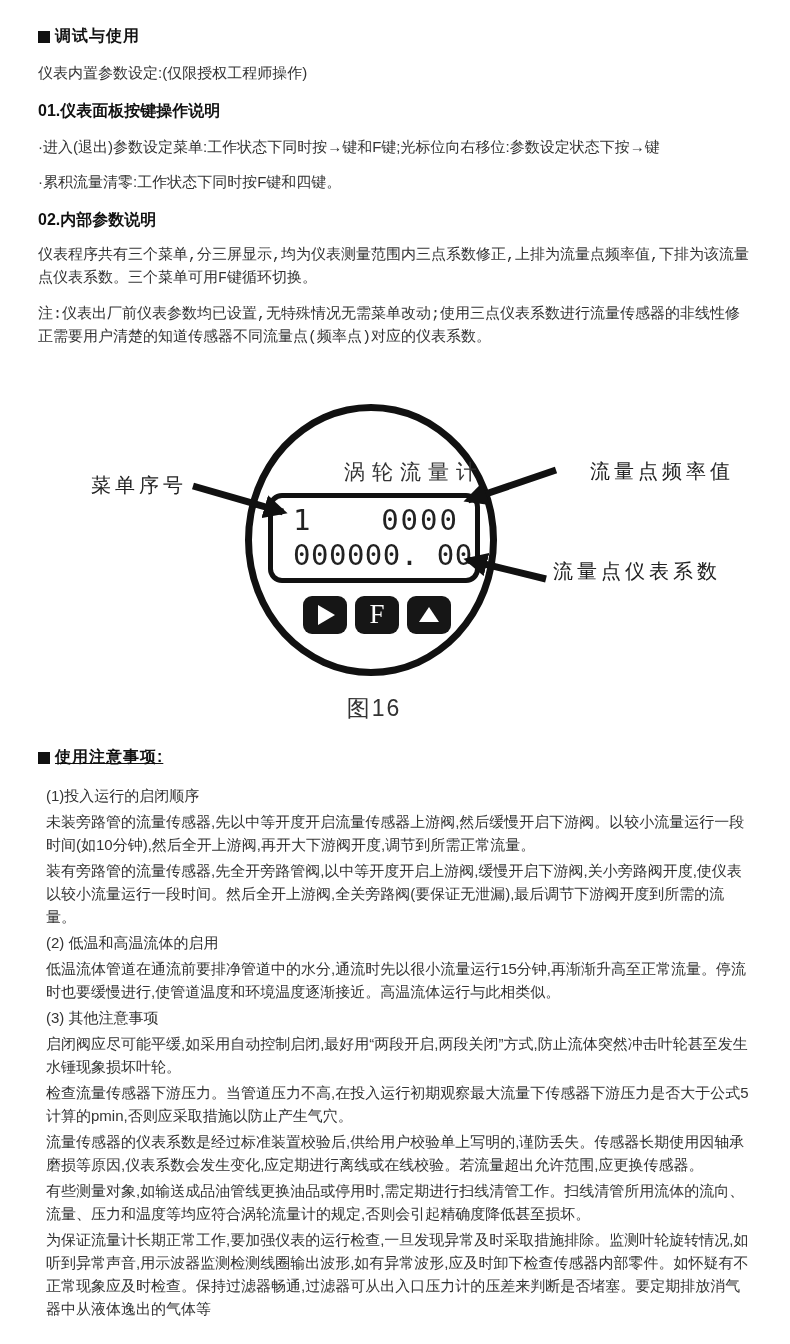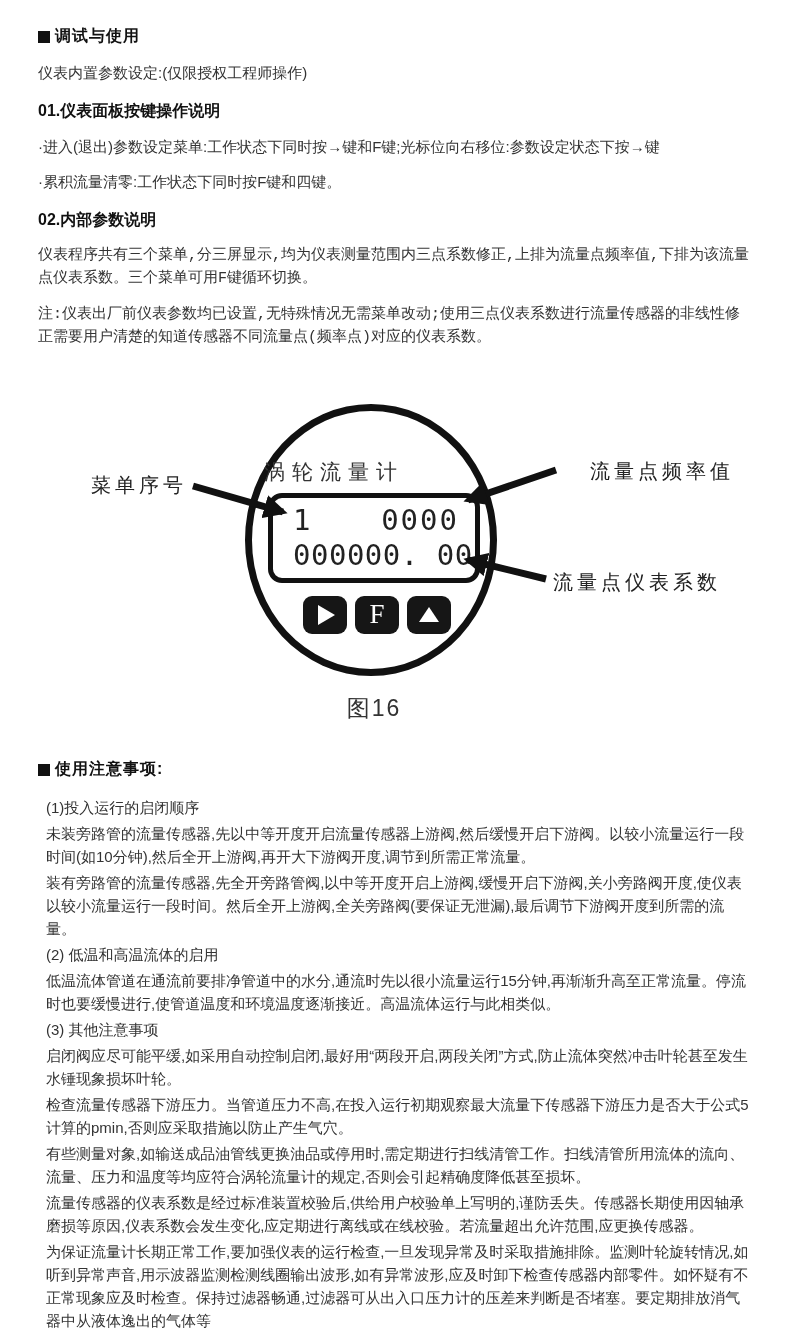--- a/index.html
+++ b/index.html
@@ -14,43 +14,43 @@
   .intro { margin-top:14px; }
   h2.sub { font-size:16px; font-weight:bold; color:#111; margin-top:17px; }
   .bullets { margin-top:13px; }
   .bullets p { margin-bottom:12px; }
   .para { margin-top:13px;font-family:Liberation Mono, monospace; }
 
   
   .figure { position:relative; width:714px; height:350px; margin-left:-38px; margin-top:39px; }
   .ellipse { position:absolute; left:245px; top:16px; width:252px; height:272px;
              border:7px solid #111; border-radius:50%; background:#fff; }
-  .device-title { position:absolute; left:264px; top:70px; width:220px; text-align:left;
+  .device-title { position:absolute; left:264px; top:70px; width:220px; text-align:right;
                   font-size:21px; letter-spacing:7px; color:#333; }
   .display { position:absolute; left:268px; top:105px; width:212px; height:90px; background:#fff;
              border:5px solid #111; border-radius:14px; padding:5px 16px 0 20px;
              font-family:"DejaVu Sans Mono","Liberation Mono",monospace; color:#222; }
   .dline1 { display:flex; justify-content:space-between; font-size:29px; line-height:34px; letter-spacing:2px; }
   .dline2 { font-size:29px; line-height:36px; text-align:center; letter-spacing:0.5px; white-space:pre; }
   .btnrow { position:absolute; left:303px; top:208px; display:flex; gap:8px; }
   .btn { width:44px; height:38px; background:#161616; border-radius:9px;
          display:flex; align-items:center; justify-content:center; }
   .btn-f { color:#fff; font-family:"Liberation Serif","DejaVu Serif",serif; font-size:27px; line-height:1; padding-bottom:2px; }
   .tri-right { width:0; height:0; border-left:17px solid #fff; border-top:10px solid transparent; border-bottom:10px solid transparent; margin-left:3px; }
   .tri-up { width:0; height:0; border-bottom:15px solid #fff; border-left:10px solid transparent; border-right:10px solid transparent; margin-bottom:2px; }
   .lbl { position:absolute; font-size:20px; color:#222; letter-spacing:4px; white-space:nowrap; }
   .lbl-menu { left:91px; top:84px; }
   .lbl-freq { left:590px; top:70px; }
-  .lbl-coeff { left:553px; top:181px; }
+  .lbl-coeff { left:553px; top:170px; }
   .arrows { position:absolute; left:0; top:0; width:714px; height:350px; overflow:visible; }
   .caption { position:absolute; left:264px; top:305px; width:220px; text-align:center;
              font-size:23px; color:#333; letter-spacing:2px; }
 
   
-  h1.sec2 { margin-top:21px; }
+  h1.sec2 { margin-top:9px;text-decoration:underline; }
   .notes { margin-top:16px; }
   .notes p { margin-bottom:3px;margin-left:8px; }
 </style>
 </head>
 <body>
 
 <div class="page">
 
   <h1 class="sec">
     <span class="sq"></span>
@@ -118,18 +118,18 @@
 
   <div class="notes">
       <p class="body">(1)投入运行的启闭顺序</p>
       <p class="body">未装旁路管的流量传感器,先以中等开度开启流量传感器上游阀,然后缓慢开启下游阀。以较小流量运行一段时间(如10分钟),然后全开上游阀,再开大下游阀开度,调节到所需正常流量。</p>
       <p class="body">装有旁路管的流量传感器,先全开旁路管阀,以中等开度开启上游阀,缓慢开启下游阀,关小旁路阀开度,使仪表以较小流量运行一段时间。然后全开上游阀,全关旁路阀(要保证无泄漏),最后调节下游阀开度到所需的流量。</p>
       <p class="body">(2) 低温和高温流体的启用</p>
       <p class="body">低温流体管道在通流前要排净管道中的水分,通流时先以很小流量运行15分钟,再渐渐升高至正常流量。停流时也要缓慢进行,使管道温度和环境温度逐渐接近。高温流体运行与此相类似。</p>
       <p class="body">(3) 其他注意事项</p>
       <p class="body">启闭阀应尽可能平缓,如采用自动控制启闭,最好用“两段开启,两段关闭”方式,防止流体突然冲击叶轮甚至发生水锤现象损坏叶轮。</p>
       <p class="body">检查流量传感器下游压力。当管道压力不高,在投入运行初期观察最大流量下传感器下游压力是否大于公式5计算的pmin,否则应采取措施以防止产生气穴。</p>
+      <p class="body">流量传感器的仪表系数是经过标准装置校验后,供给用户校验单上写明的,谨防丢失。传感器长期使用因轴承磨损等原因,仪表系数会发生变化,应定期进行离线或在线校验。若流量超出允许范围,应更换传感器。</p>
       <p class="body">有些测量对象,如输送成品油管线更换油品或停用时,需定期进行扫线清管工作。扫线清管所用流体的流向、流量、压力和温度等均应符合涡轮流量计的规定,否则会引起精确度降低甚至损坏。</p>
-      <p class="body">流量传感器的仪表系数是经过标准装置校验后,供给用户校验单上写明的,谨防丢失。传感器长期使用因轴承磨损等原因,仪表系数会发生变化,应定期进行离线或在线校验。若流量超出允许范围,应更换传感器。</p>
       <p class="body">为保证流量计长期正常工作,要加强仪表的运行检查,一旦发现异常及时采取措施排除。监测叶轮旋转情况,如听到异常声音,用示波器监测检测线圈输出波形,如有异常波形,应及时卸下检查传感器内部零件。如怀疑有不正常现象应及时检查。保持过滤器畅通,过滤器可从出入口压力计的压差来判断是否堵塞。要定期排放消气器中从液体逸出的气体等</p>
     </div>
 
 </div>
 
 </body></html>

